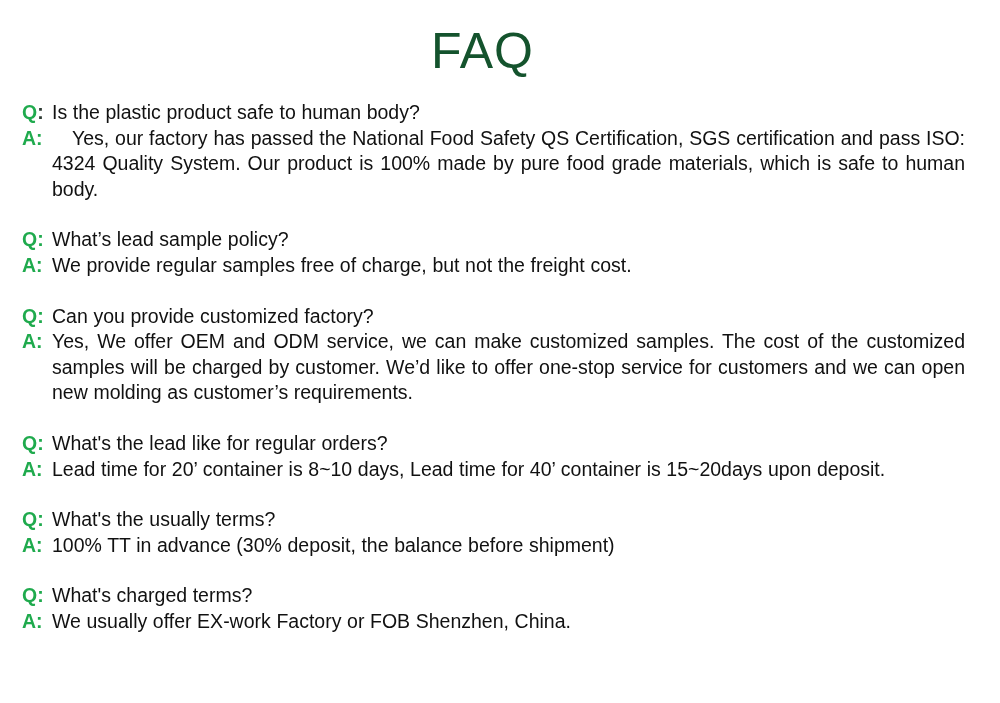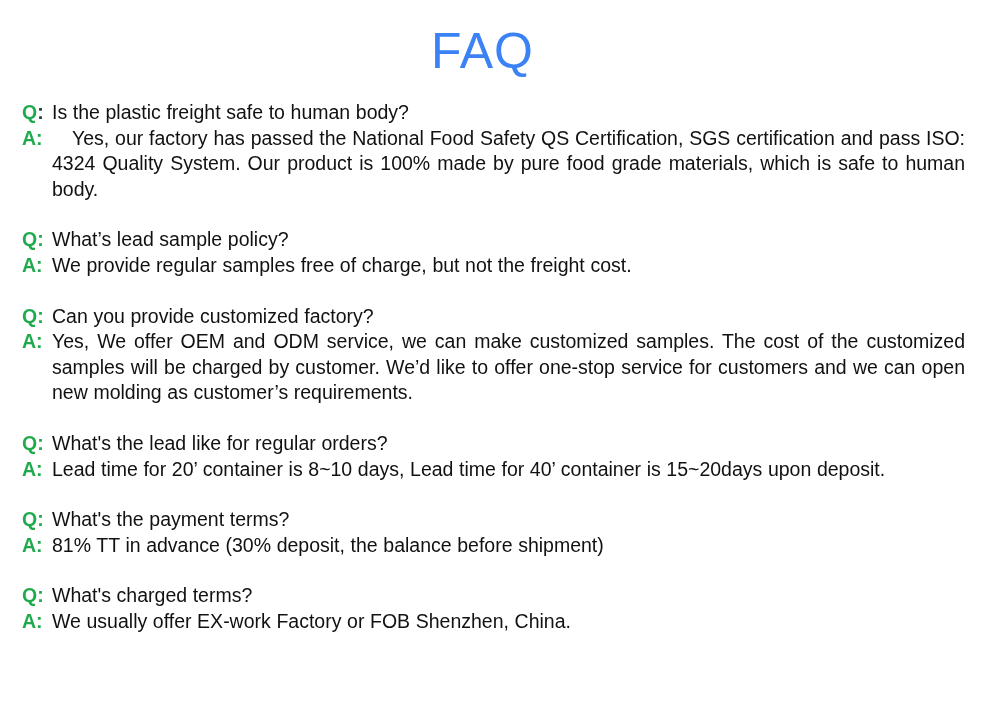--- a/index.html
+++ b/index.html
@@ -17,21 +17,21 @@
   .page {
     position: relative;
     width: 1000px;
     height: 703px;
     background: #ffffff;
     box-sizing: border-box;
     padding: 0 35px 0 22px;
   }
   .faq-title {
     text-align: center;
-    color: #3b82f6;
+    color: #14532d;
     font-size: 50px;
     font-weight: 400;
     letter-spacing: 1px;
     line-height: 1;
     padding-top: 26px;
     padding-bottom: 24px;
     margin: 0;
     padding-right: 22px;
   }
   .qa-list {
@@ -85,21 +85,21 @@
 
 <div class="page">
 
   <h1 class="faq-title">FAQ</h1>
 
   <div class="qa-list">
 
     <div class="qa-block">
       <div class="qa-line no-justify">
         <span class="qa-label dark-colon"><span>Q</span><span class="colon">:</span></span>
-        <span class="qa-text">Is the plastic freight safe to human body?</span>
+        <span class="qa-text">Is the plastic product safe to human body?</span>
       </div>
       <div class="qa-line extra-indent">
         <span class="qa-label"><span>A</span><span class="colon">:</span></span>
         <span class="qa-text">Yes, our factory has passed the National Food Safety QS Certification, SGS certification and pass ISO: 4324 Quality System. Our product is 100% made by pure food grade materials, which is safe to human body.</span>
       </div>
     </div>
 
     <div class="qa-block">
       <div class="qa-line no-justify">
         <span class="qa-label"><span>Q</span><span class="colon">:</span></span>
@@ -129,25 +129,25 @@
       </div>
       <div class="qa-line">
         <span class="qa-label"><span>A</span><span class="colon">:</span></span>
         <span class="qa-text">Lead time for 20’ container is 8~10 days, Lead time for 40’ container is 15~20days upon deposit.</span>
       </div>
     </div>
 
     <div class="qa-block">
       <div class="qa-line no-justify">
         <span class="qa-label"><span>Q</span><span class="colon">:</span></span>
-        <span class="qa-text">What's the payment terms?</span>
+        <span class="qa-text">What's the usually terms?</span>
       </div>
       <div class="qa-line no-justify">
         <span class="qa-label"><span>A</span><span class="colon">:</span></span>
-        <span class="qa-text">81% TT in advance (30% deposit, the balance before shipment)</span>
+        <span class="qa-text">100% TT in advance (30% deposit, the balance before shipment)</span>
       </div>
     </div>
 
     <div class="qa-block">
       <div class="qa-line no-justify">
         <span class="qa-label"><span>Q</span><span class="colon">:</span></span>
         <span class="qa-text">What's charged terms?</span>
       </div>
       <div class="qa-line no-justify">
         <span class="qa-label"><span>A</span><span class="colon">:</span></span>

